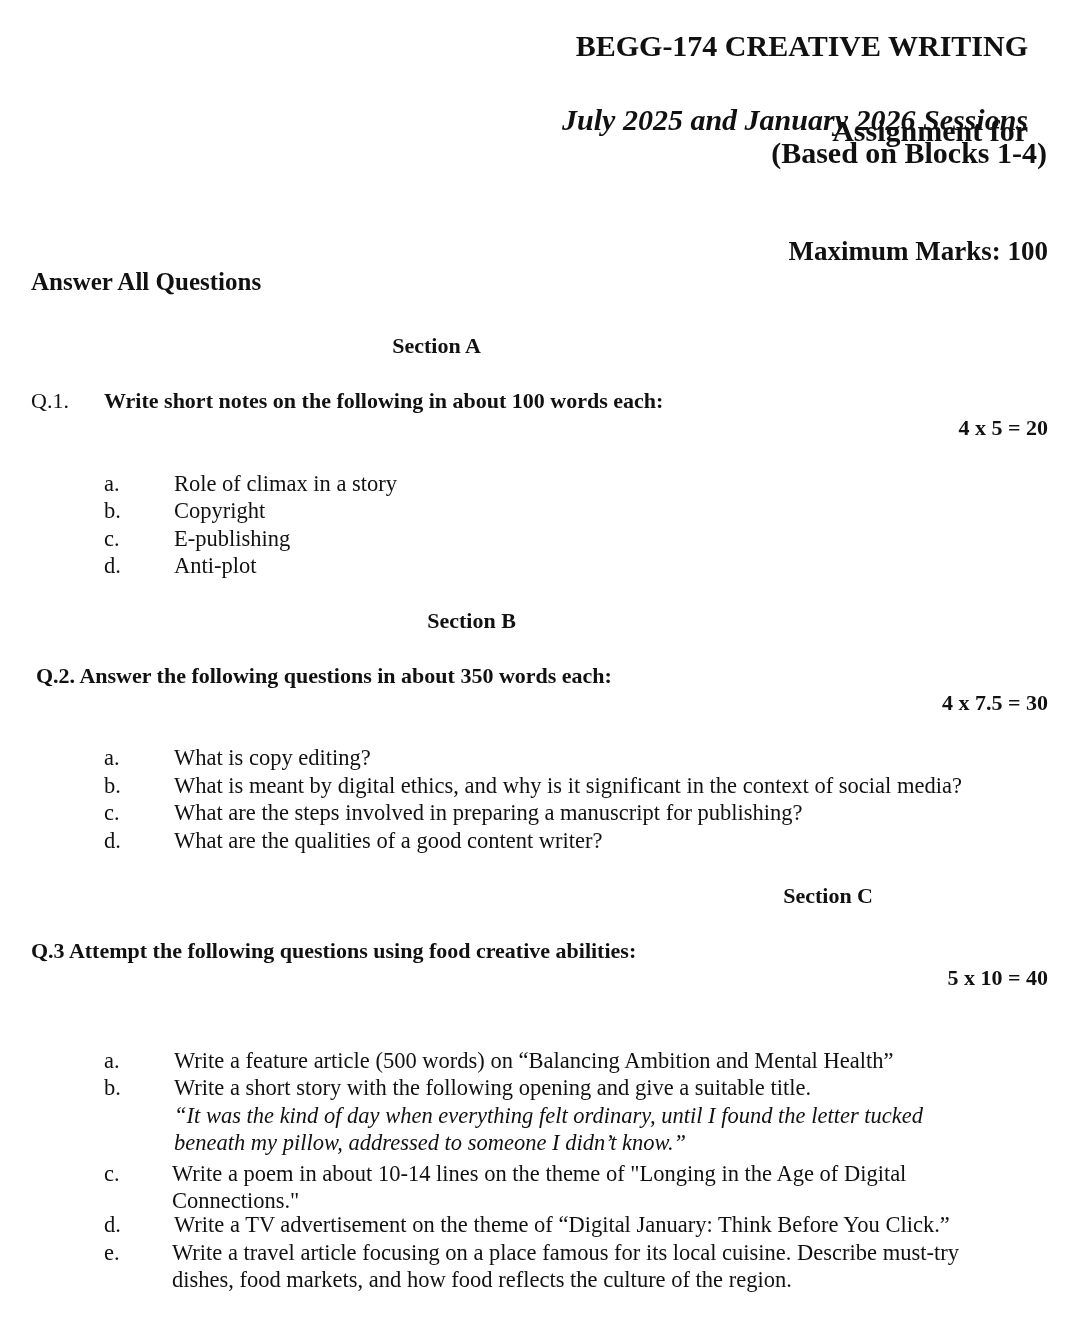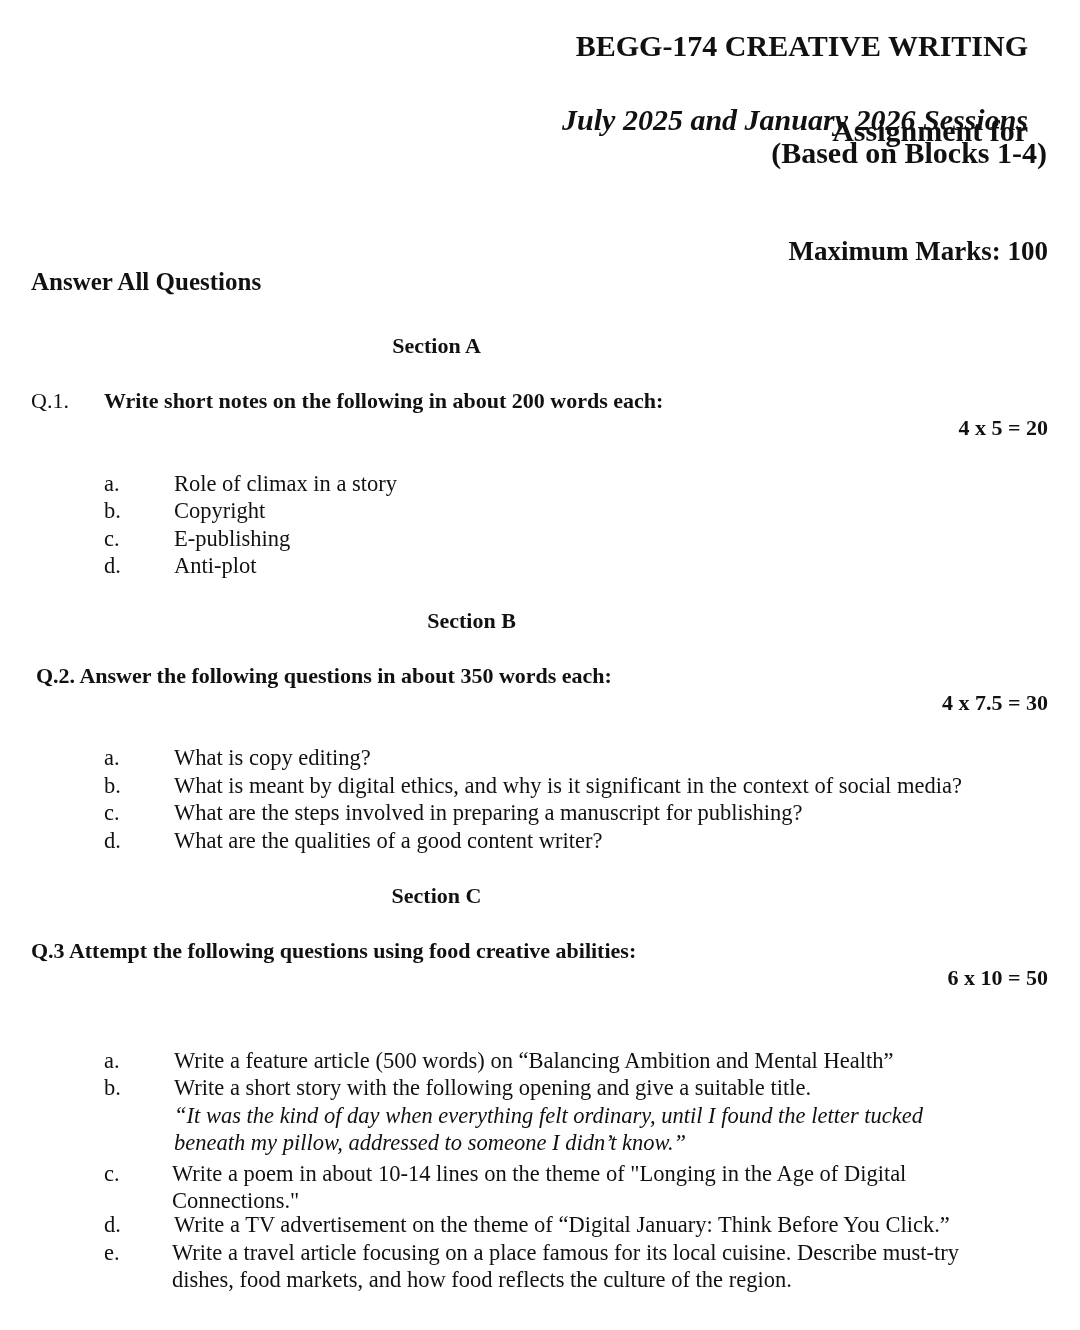--- a/index.html
+++ b/index.html
@@ -26,21 +26,21 @@
 <div class="abs title" style="top:27px;">BEGG-174 CREATIVE WRITING</div>
 <div class="abs title" style="top:64px;margin-top:48px;">Assignment for</div>
 <div class="abs title" style="top:101px;font-style:italic;">July 2025 and January 2026 Sessions</div>
 <div class="abs title" style="top:134px;margin-left:19px;">(Based on Blocks 1-4)</div>
 
 <div class="abs right b" style="top:236px; font-size:27px;">Maximum Marks: 100</div>
 <div class="abs b" style="left:31px; top:268px; font-size:25px;">Answer All Questions</div>
 
 <div class="abs center b h20" style="top:333px;">Section A</div>
 <div class="abs h20" style="left:31px; top:388px;">Q.1.</div>
-<div class="abs b h20" style="left:104px; top:388px;">Write short notes on the following in about 200 words each:</div>
+<div class="abs b h20" style="left:104px; top:388px;">Write short notes on the following in about 100 words each:</div>
 <div class="abs right b h20" style="top:415px;margin-left:40px;">4 x 5 = 20</div>
 
 <div class="item body" style="top:470px;">
   <span class="lbl">a.</span>
   <span class="txt">Role of climax in a story</span>
 </div>
 <div class="item body" style="top:497px;">
   <span class="lbl">b.</span>
   <span class="txt">Copyright</span>
 </div>
@@ -67,23 +67,23 @@
 </div>
 <div class="item body" style="top:799px;">
   <span class="lbl">c.</span>
   <span class="txt">What are the steps involved in preparing a manuscript for publishing?</span>
 </div>
 <div class="item body" style="top:827px;">
   <span class="lbl">d.</span>
   <span class="txt">What are the qualities of a good content writer?</span>
 </div>
 
-<div class="abs center b h20" style="top:883px;">Section C</div>
+<div class="abs center b h20" style="top:883px;text-align:right;">Section C</div>
 <div class="abs b h20" style="left:31px; top:938px;">Q.3 Attempt the following questions using food creative abilities:</div>
-<div class="abs right b h20" style="top:965px;">6 x 10 = 50</div>
+<div class="abs right b h20" style="top:965px;">5 x 10 = 40</div>
 
 <div class="item body" style="top:1047px;">
   <span class="lbl">a.</span>
   <span class="txt">Write a feature article (500 words) on “Balancing Ambition and Mental Health”</span>
 </div>
 <div class="item body" style="top:1074px;">
   <span class="lbl">b.</span>
   <span class="txt">Write a short story with the following opening and give a suitable title.</span>
 </div>
 <div class="item body italic" style="top:1102px;">

